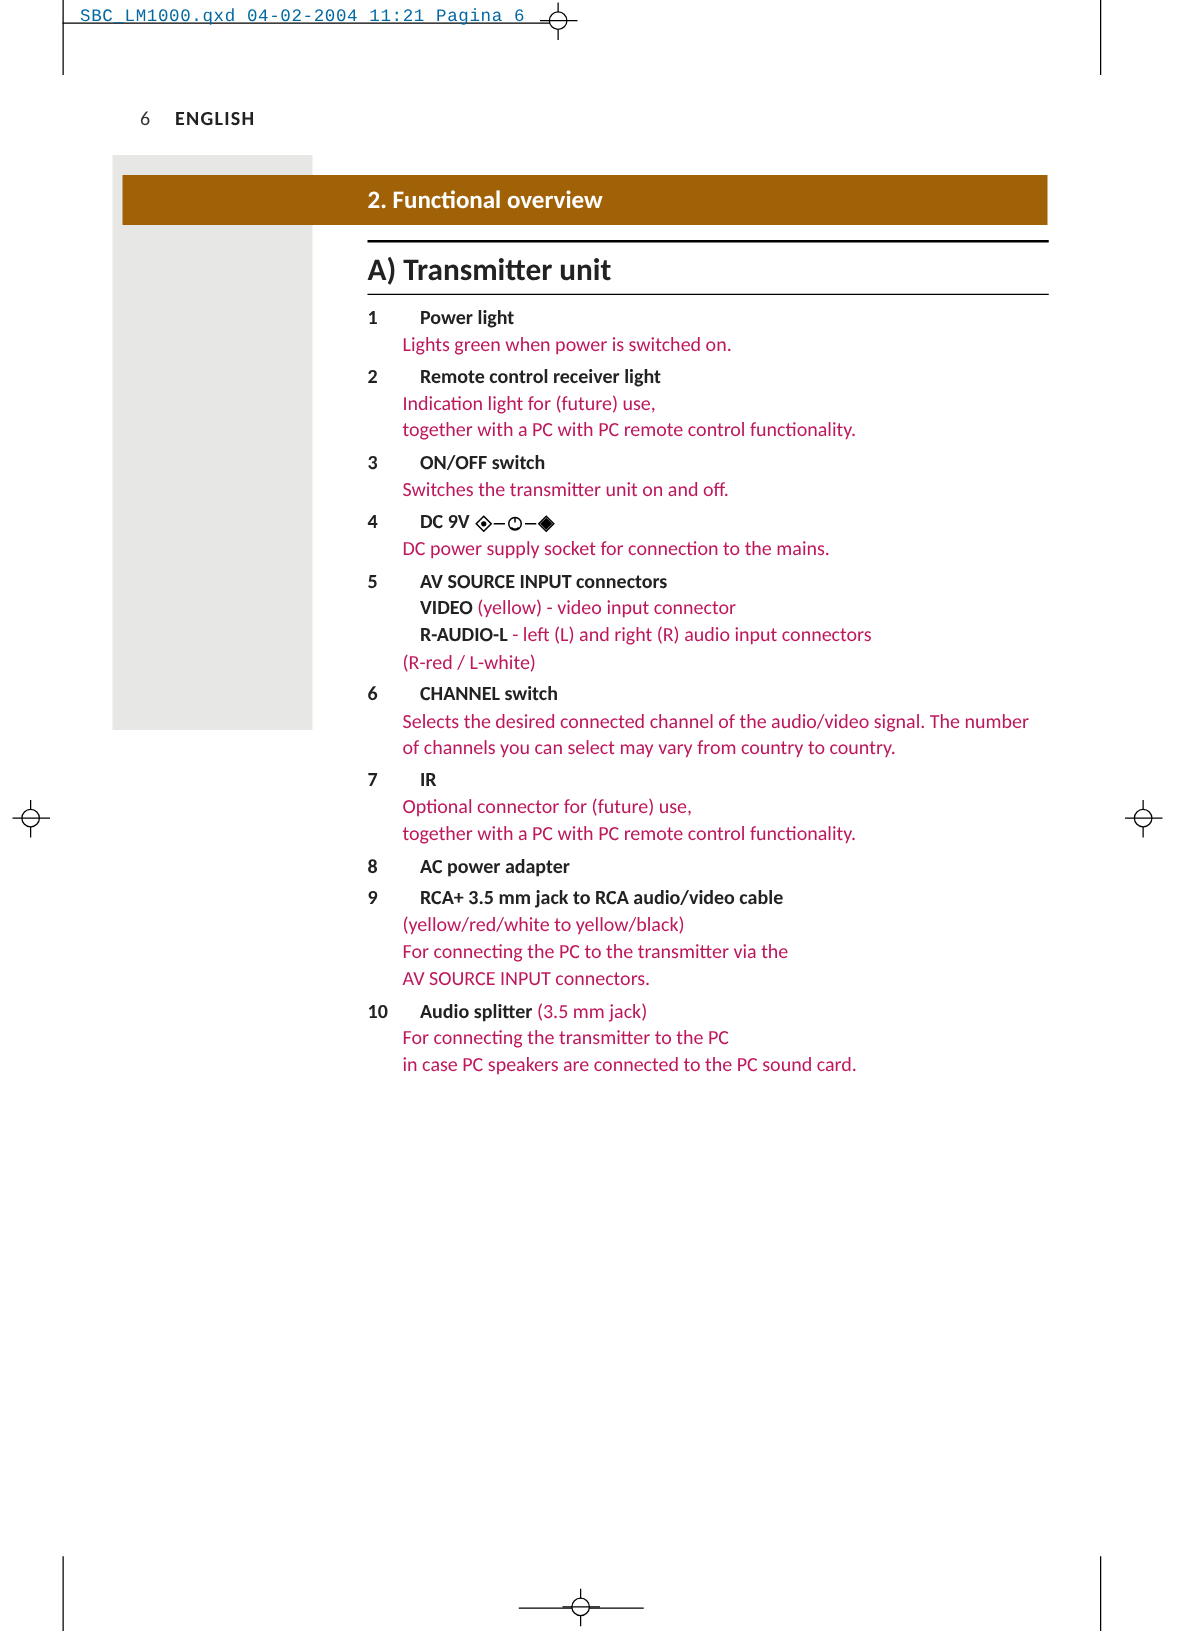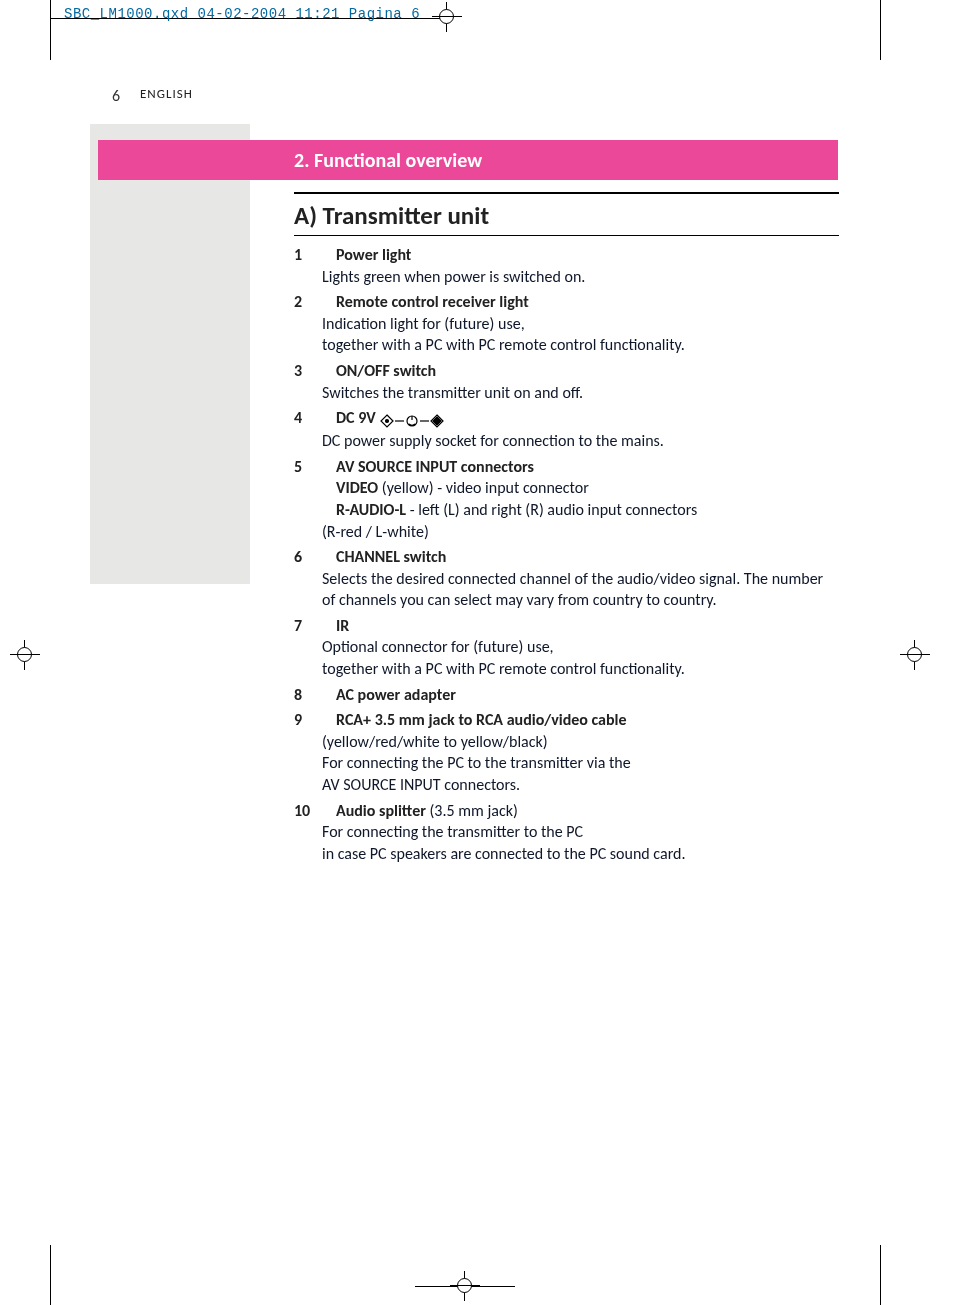--- a/index.html
+++ b/index.html
@@ -53,31 +53,31 @@
     }
     .page-no {
       position: absolute;
       left: 112px; top: 86px;
       font-size: 16px;
       color: #333;
     }
     .lang {
       position: absolute;
       left: 140px; top: 86px;
-      font-size: 13px;
-      font-weight: 400;
+      font-size: 16px;
+      font-weight: 700;
       letter-spacing: 1px;
     }
     .content {
       position: absolute;
       left: 98px; top: 140px;
       width: 740px;
     }
     .banner {
-      background: #ec4899;
+      background: #a16207;
       color: #fff;
       font-size: 20px;
       font-weight: 700;
       padding: 8px 0 8px 196px;
       width: 740px;
     }
     .main {
       margin-left: 196px;
       width: 545px;
     }
@@ -102,21 +102,21 @@
       line-height: 1.35;
     }
     .num {
       width: 28px;
       font-weight: 700;
       flex-shrink: 0;
       text-align: left;
     }
     .body { flex: 1; }
     .body .title { font-weight: 700; margin-left: 14px; }
-    .body .desc { font-weight: 400; color: #0f172a; }
+    .body .desc { font-weight: 400; color: #be185d; }
     .dc-icons {
       display: inline-block;
       vertical-align: middle;
       margin-left: 4px;
     }
     .dc-icons svg { vertical-align: middle; }
   </style>
 </head>
 <body>
 

